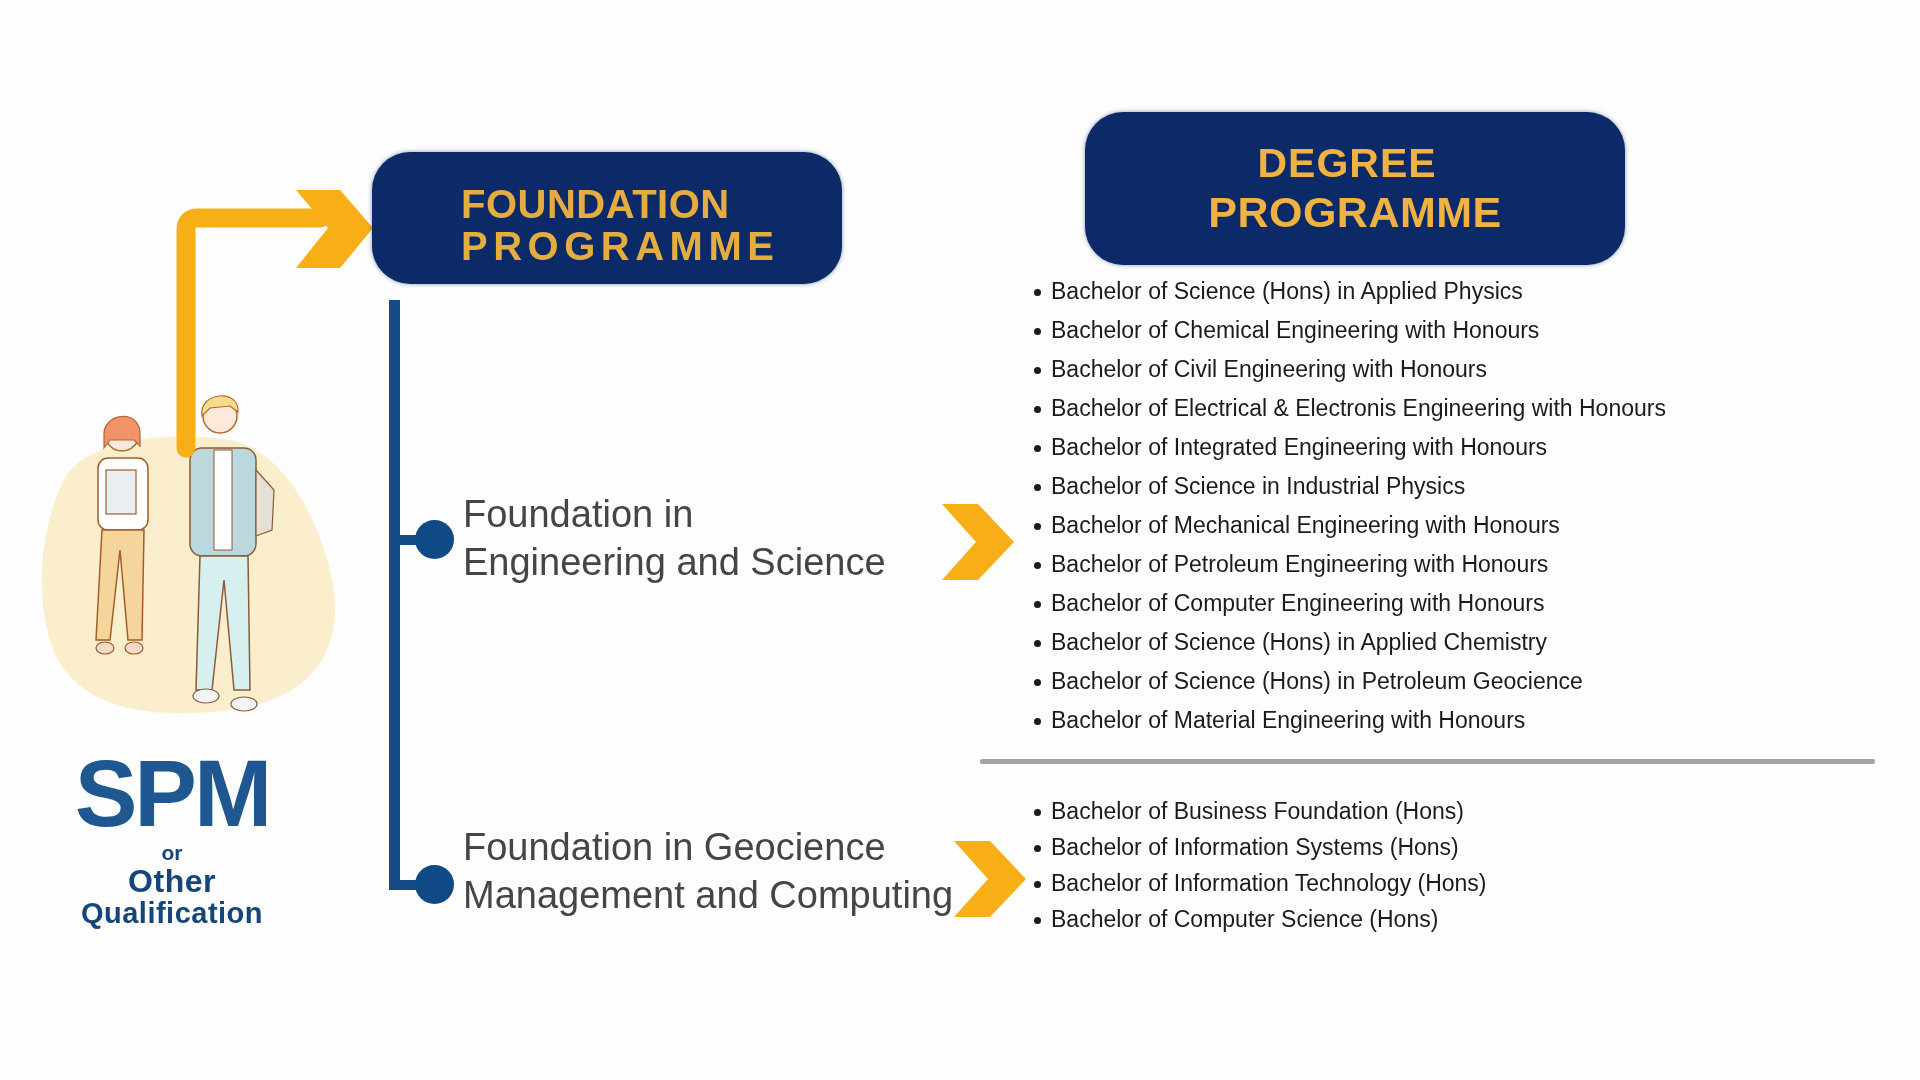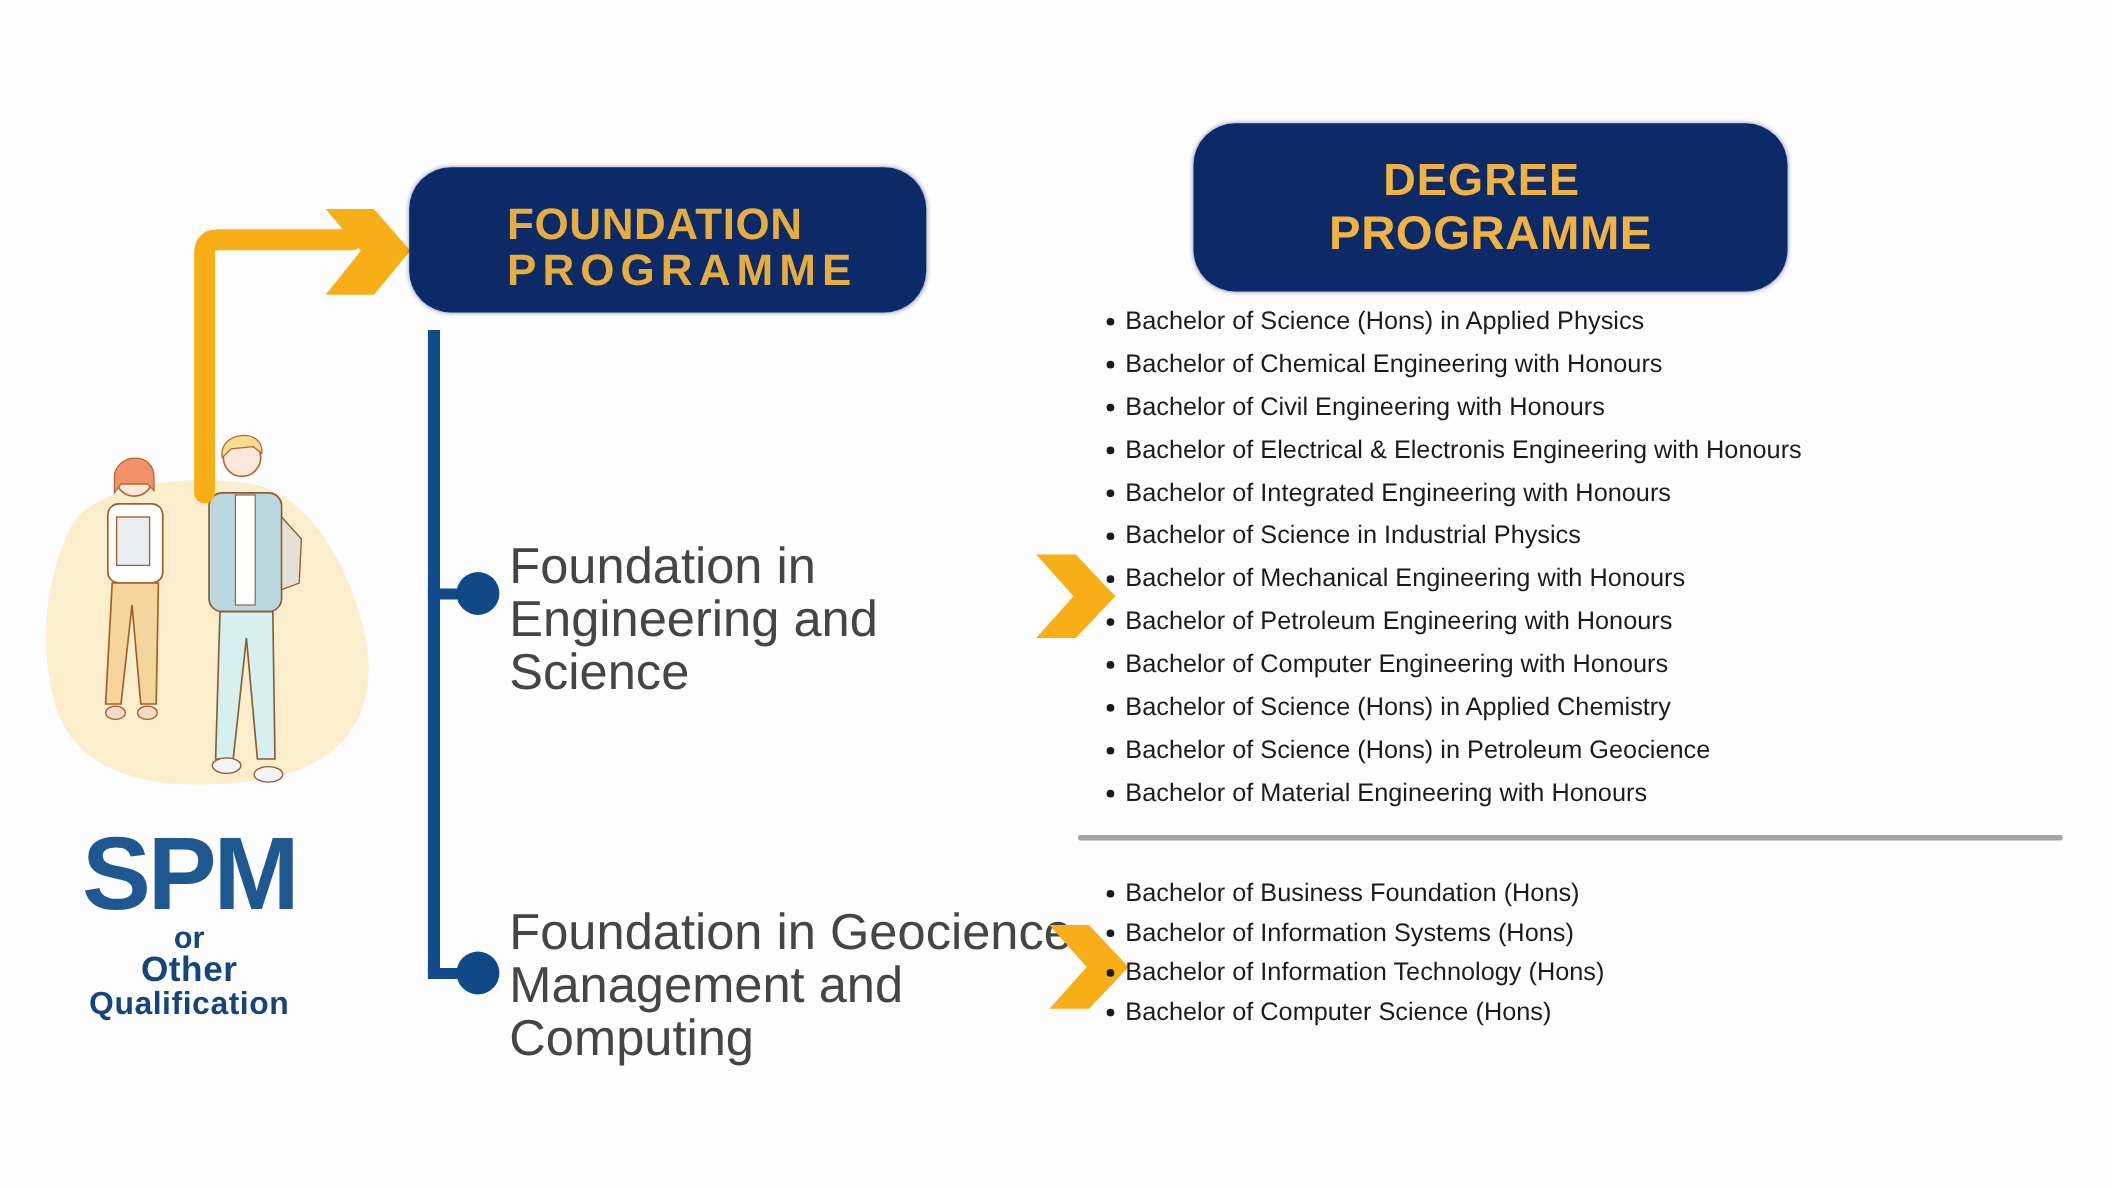--- a/index.html
+++ b/index.html
@@ -12,21 +12,21 @@
 
     
     #illustration { left: 30px; top: 390px; width: 320px; height: 360px; }
 
     
     #entry-arrow { left: 170px; top: 180px; width: 210px; height: 280px; }
 
     
     .spm-block { left: 52px; top: 748px; width: 240px; text-align: center; color: #1f5890; }
     .spm-title { font-size: 94px; font-weight: 700; line-height: 92px; letter-spacing: -3px; }
-    .spm-or { font-size: 28px; font-weight: 700; line-height: 26px; color: #16457d; }
+    .spm-or { font-size: 21px; font-weight: 700; line-height: 26px; color: #16457d; }
     .spm-other { font-size: 32px; font-weight: 700; line-height: 30px; color: #16457d; letter-spacing: 0.5px; }
     .spm-qual { font-size: 29px; font-weight: 700; line-height: 34px; color: #16457d; letter-spacing: 0.5px; }
 
     
     .box {
       background: #0c2a67;
       border-radius: 38px;
       box-shadow: 0 0 4px rgba(12,42,103,0.5);
       color: #e5ac3f;
       font-weight: 700;
@@ -41,33 +41,33 @@
 
     
     .vline { left: 389px; top: 300px; width: 11px; height: 590px; background: #134b86; }
     .hstub1 { left: 389px; top: 535px; width: 40px; height: 10px; background: #134b86; }
     .hstub2 { left: 389px; top: 880px; width: 40px; height: 10px; background: #134b86; border-bottom-left-radius: 5px; }
     .dot { width: 39px; height: 39px; border-radius: 50%; background: #0f4a87; }
     #dot-eng { left: 415px; top: 520px; }
     #dot-bus { left: 415px; top: 865px; }
 
     .foundation-label {
-      color: #454545; font-size: 46px; line-height: 48px; font-weight: 400;
+      color: #454545; font-size: 38px; line-height: 48px; font-weight: 400;
       font-family: "Liberation Sans", "DejaVu Sans", sans-serif;
     }
     #found-eng { left: 463px; top: 490px; width: 460px; }
     #found-bus { left: 463px; top: 823px; width: 520px; }
 
     
     .chev { width: 76px; height: 80px; }
     #chev-eng { left: 940px; top: 502px; }
     #chev-bus { left: 952px; top: 839px; }
 
     
-    .deg-list { left: 1006px; margin: 0; padding: 0; list-style: none; color: #1b1b1b; }
+    .deg-list { left: 1034px; margin: 0; padding: 0; list-style: none; color: #1b1b1b; }
     .deg-list li { font-size: 23px; white-space: nowrap; position: relative; padding-left: 17px; }
     .deg-list li::before {
       content: ""; position: absolute; left: 0; width: 7px; height: 7px; border-radius: 50%; background: #1b1b1b;
     }
     #list-eng { top: 277px; }
     #list-eng li { height: 39px; line-height: 29px; }
     #list-eng li::before { top: 12px; }
     #list-bus { top: 797px; }
     #list-bus li { height: 36px; line-height: 29px; }
     #list-bus li::before { top: 12px; }

